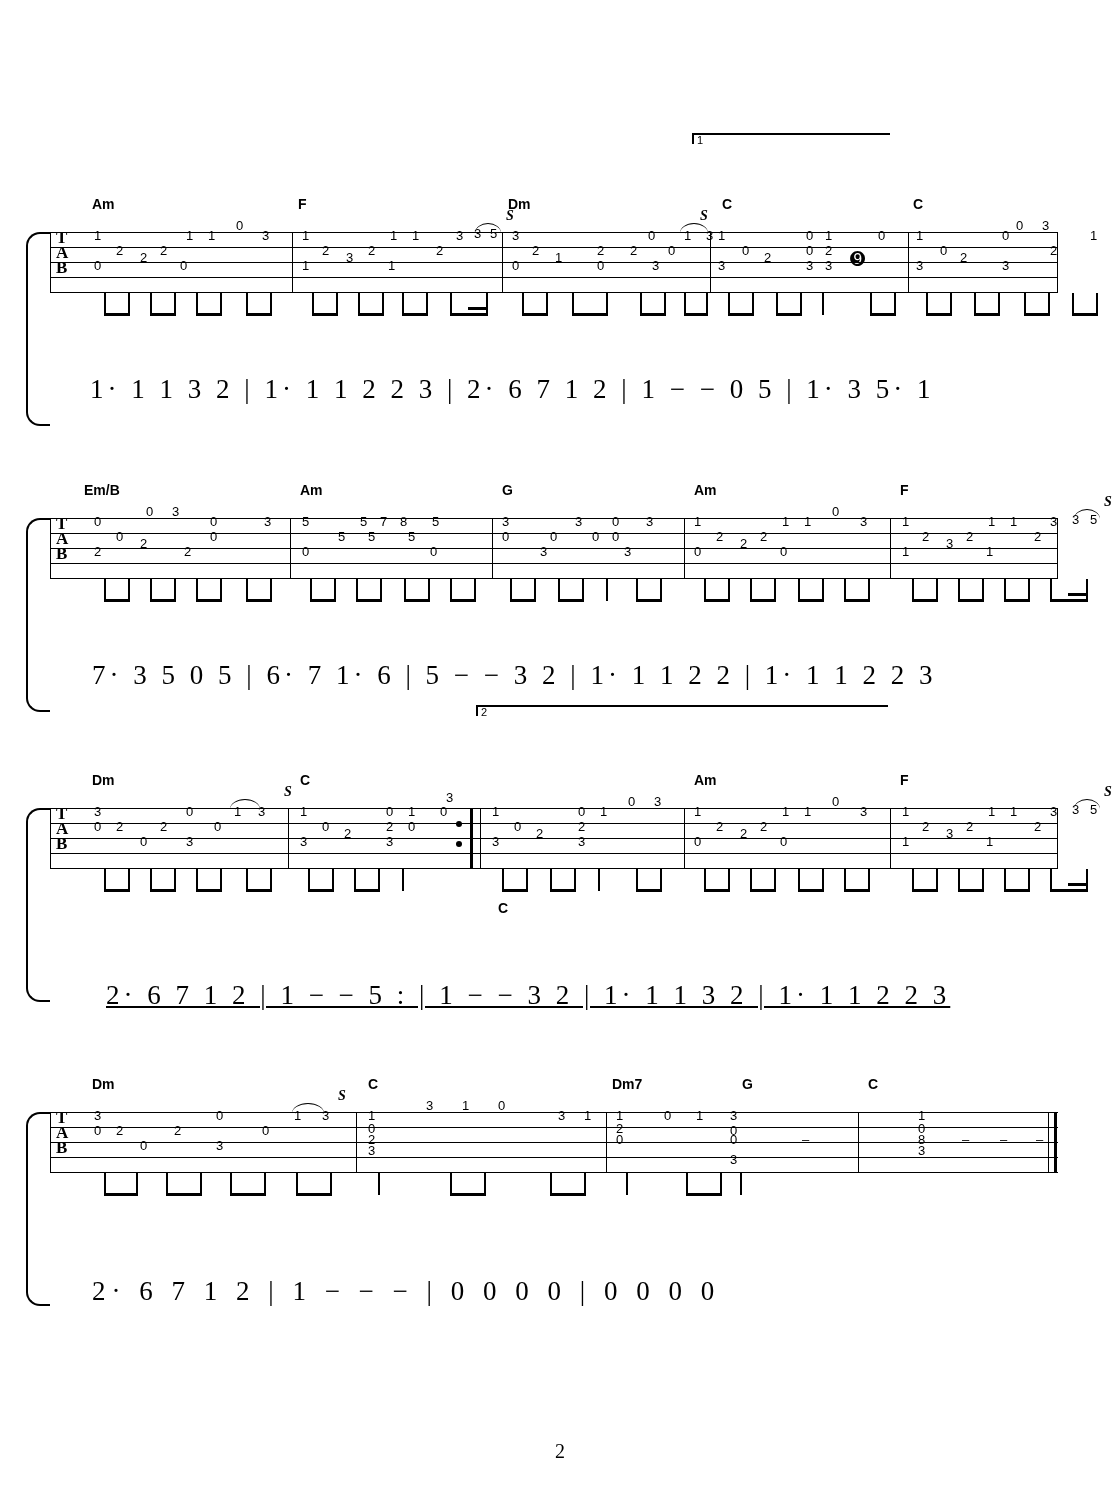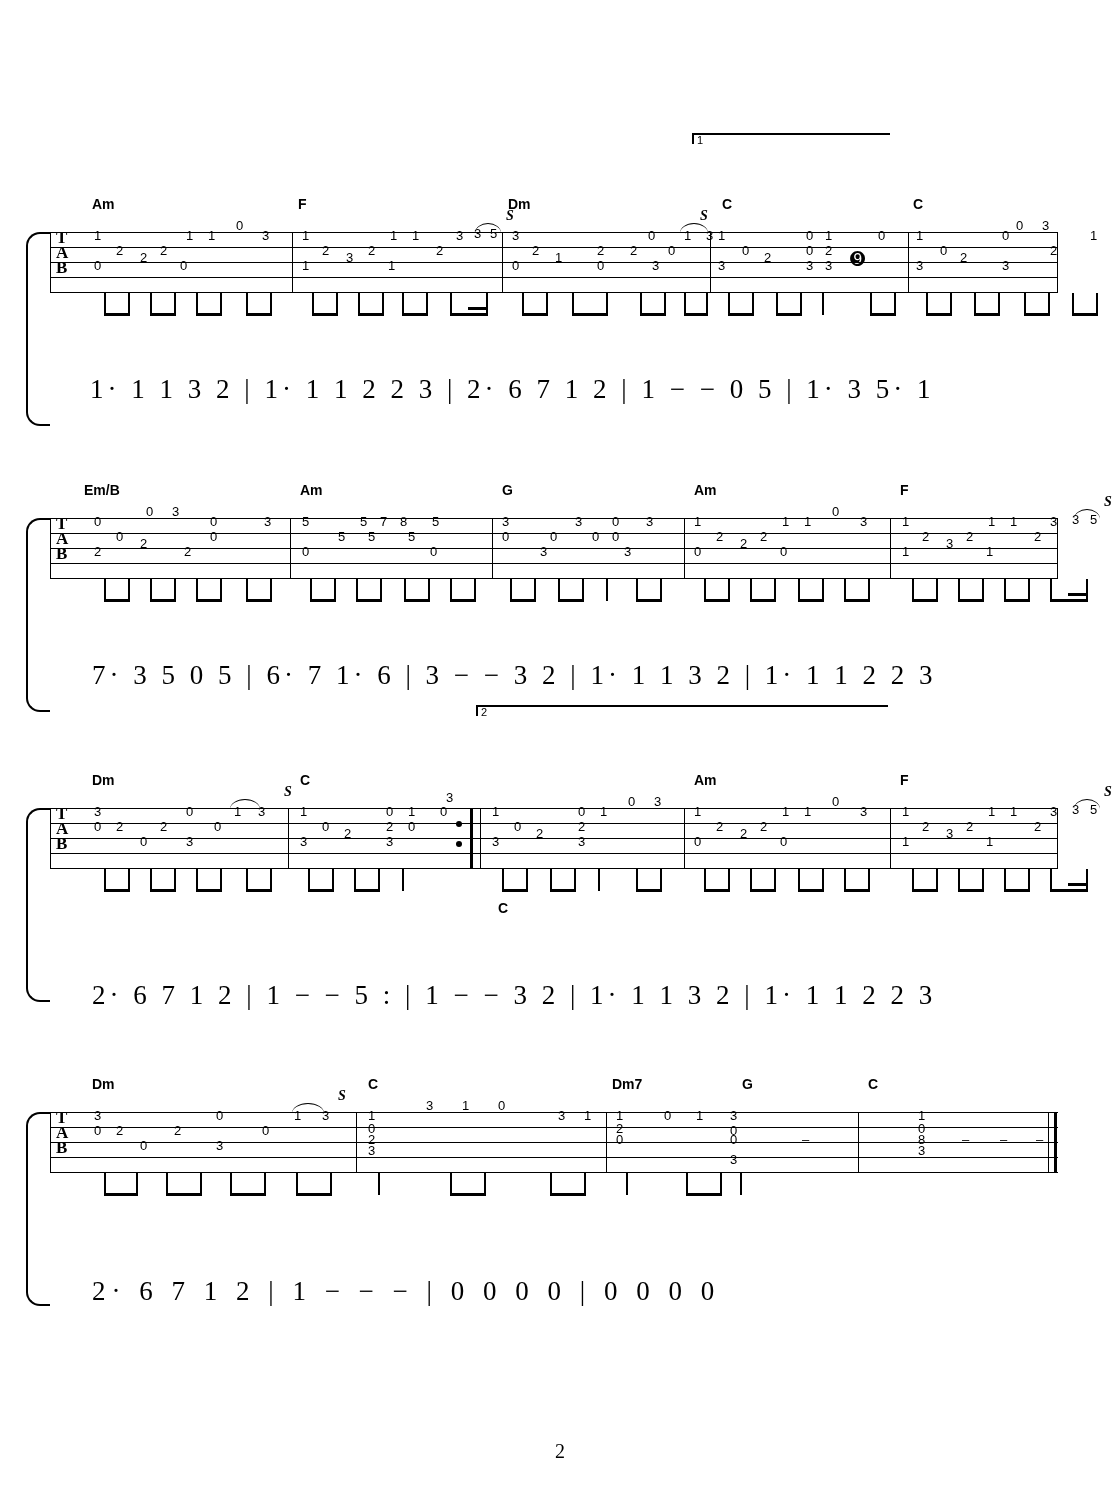--- a/index.html
+++ b/index.html
@@ -379,21 +379,21 @@
           <div class="stem" style="left:978px;top:0;height:22px;"></div>
           <div class="beam" style="left:954px;top:20px;width:26px;"></div>
         <div class="stem" style="left:1000px;top:0;height:22px;"></div>
           <div class="stem" style="left:1036px;top:0;height:22px;"></div>
           <div class="beam" style="left:1000px;top:20px;width:38px;"></div>
           <div class="beam" style="left:1018px;top:14px;width:20px;"></div>
       </div>
     </div>
 
     <div class="jianpu" style="top:178px;left:30px;">
-      <span style="left:62px;top:0;letter-spacing:4px;">7· 3 5 0 5 | 6· 7 1· 6 | 3 − − 3 2 | 1· 1 1 3 2 | 1· 1 1 2 2 3</span>
+      <span style="left:62px;top:0;letter-spacing:4px;">7· 3 5 0 5 | 6· 7 1· 6 | 5 − − 3 2 | 1· 1 1 2 2 | 1· 1 1 2 2 3</span>
     </div>
   </div>
 
   <div class="ending" style="left:476px;top:705px;width:412px;">
     <div class="hline" style="width:412px;"></div>
     <div class="vline"></div>
     <div class="lbl">2</div>
   </div>
 
   <div class="system" style="top:772px;">
@@ -550,21 +550,21 @@
           <div class="stem" style="left:978px;top:0;height:22px;"></div>
           <div class="beam" style="left:954px;top:20px;width:26px;"></div>
         <div class="stem" style="left:1000px;top:0;height:22px;"></div>
           <div class="stem" style="left:1036px;top:0;height:22px;"></div>
           <div class="beam" style="left:1000px;top:20px;width:38px;"></div>
           <div class="beam" style="left:1018px;top:14px;width:20px;"></div>
       </div>
     </div>
 
     <div class="jianpu" style="top:208px;left:30px;">
-      <span style="left:62px;top:0;letter-spacing:4px;">2· 6 7 1 2 | 1 − − 5 : | 1 − − 3 2 | 1· 1 1 3 2 | 1· 1 1 2 2 3</span>
+      <span style="left:76px;top:0;letter-spacing:4px;text-decoration:underline;">2· 6 7 1 2 | 1 − − 5 : | 1 − − 3 2 | 1· 1 1 3 2 | 1· 1 1 2 2 3</span>
     </div>
   </div>
 
   <div class="system" style="top:1076px;">
     <div class="brace" style="left:26px;top:36px;height:190px;"></div>
 
     <div class="chord" style="left:92px;top:0px;">Dm</div>
     <div class="chord" style="left:368px;top:0px;">C</div>
     <div class="chord" style="left:612px;top:0px;">Dm7</div>
     <div class="chord" style="left:742px;top:0px;">G</div>

